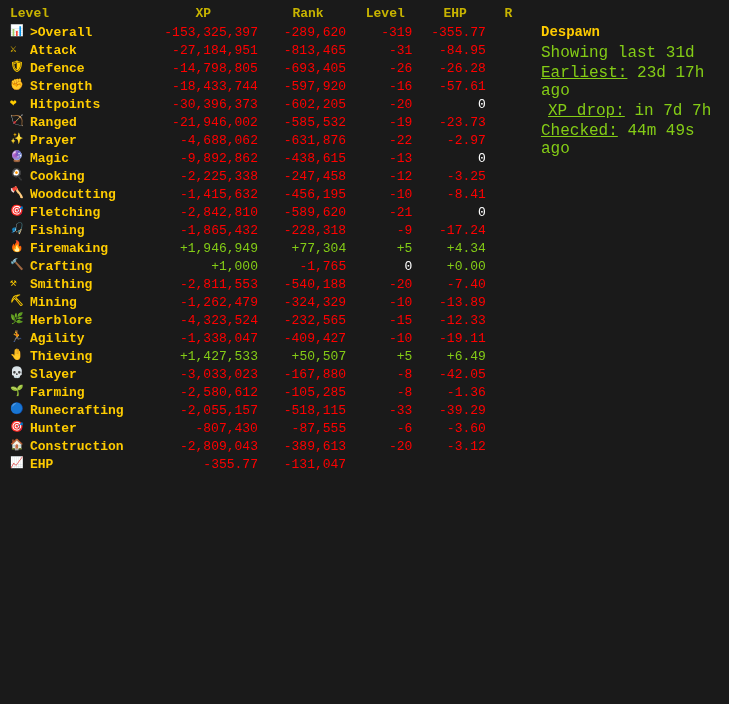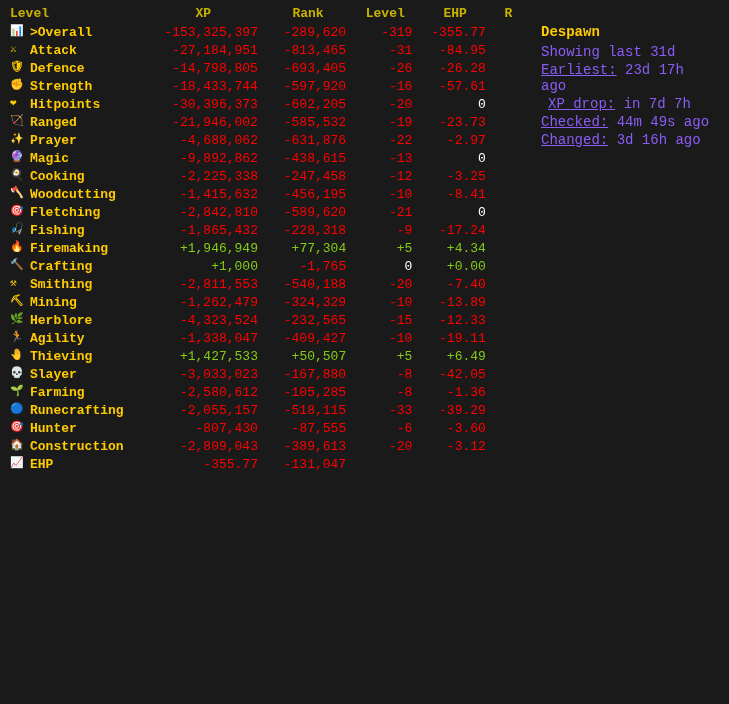--- a/index.html
+++ b/index.html
@@ -65,22 +65,22 @@
       font-size: 11px;
     }
 
     .sidebar-title {
       color: #ffcc00;
       font-weight: bold;
       font-size: 14px;
       margin-bottom: 4px;
     }
     .sidebar-line {
-      color: #8b5cf6;
-      font-size: 14px;
+      color: #84cc16;
+      font-size: 16px;
       margin-bottom: 2px;
     }
     .click-update {
       color: #00ff00;
       font-weight: bold;
       font-size: 13px;
       margin-top: 6px;
       cursor: pointer;
     }
     .col-skill { width: 120px; }
@@ -443,17 +443,13 @@
     <span>23d 17h ago</span>
   </div>
   <div class="sidebar-line">
     <span style="text-decoration:underline;margin-left:7px;">XP drop:</span>
     <span>in 7d 7h</span>
   </div>
   <div class="sidebar-line">
     <span style="text-decoration:underline;">Checked:</span>
     <span>44m 49s ago</span>
   </div>
-  <div class="sidebar-line">
-    <span style="text-decoration:underline;">Changed:</span>
-    <span>3d 16h ago</span>
-  </div>
 </div>
 
 </body></html>

